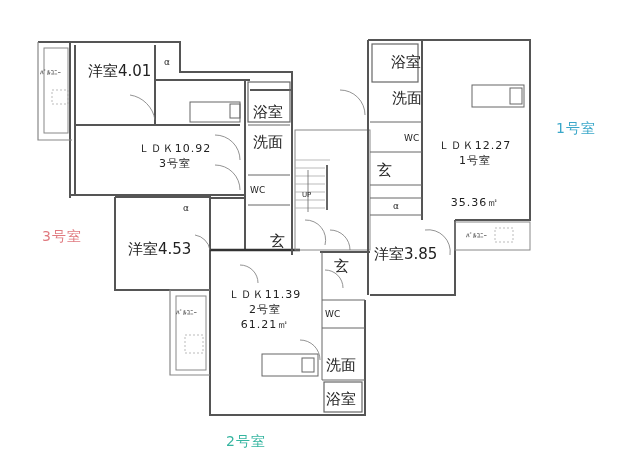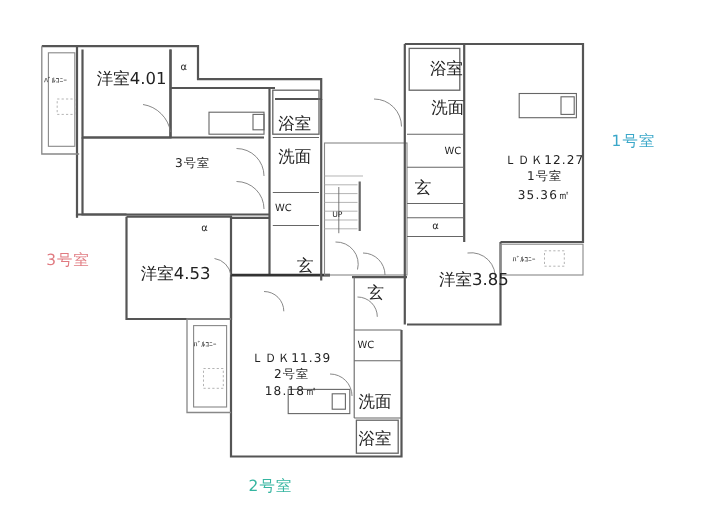--- a/index.html
+++ b/index.html
@@ -106,50 +106,51 @@
         <path d="M300,340 A20,20 0 0 1 320,360"></path>
         <path d="M240,265 A18,18 0 0 1 258,283"></path>
       </g>
     </g>
   </svg>
 
   <div class="lbl tiny" style="left:40px;top:70px">ﾊﾞﾙｺﾆｰ</div>
   <div class="lbl" style="left:88px;top:64px">洋室4.01</div>
   <div class="lbl small" style="left:164px;top:58px">α</div>
   <div class="blk" style="left:120px;top:141px;width:110px">
+    <div>ＬＤＫ10.92</div>
     <div>3号室</div>
   </div>
   <div class="lbl" style="left:253px;top:105px">浴室</div>
   <div class="lbl" style="left:253px;top:135px">洗面</div>
   <div class="lbl small" style="left:250px;top:186px">WC</div>
   <div class="lbl" style="left:270px;top:234px">玄</div>
   <div class="lbl small" style="left:183px;top:204px">α</div>
   <div class="lbl" style="left:128px;top:242px">洋室4.53</div>
   <div class="unit" style="left:42px;top:228px;color:#e07a80">3号室</div>
 
   <div class="lbl tiny" style="left:302px;top:192px">UP</div>
 
   <div class="lbl" style="left:391px;top:55px">浴室</div>
   <div class="lbl" style="left:392px;top:91px">洗面</div>
   <div class="lbl small" style="left:404px;top:134px">WC</div>
   <div class="lbl" style="left:377px;top:163px">玄</div>
   <div class="lbl small" style="left:393px;top:202px">α</div>
-  <div class="blk" style="left:440px;top:138px;width:110px">
+  <div class="blk" style="left:420px;top:138px;width:110px">
     <div>ＬＤＫ12.27</div>
     <div>1号室</div>
-    <div style="margin-top:2px">35.36㎡</div>
+    <div style="margin-top:27px">35.36㎡</div>
   </div>
   <div class="lbl tiny" style="left:466px;top:233px">ﾊﾞﾙｺﾆｰ</div>
-  <div class="lbl" style="left:399px;top:247px">洋室3.85</div>
+  <div class="lbl" style="left:374px;top:247px">洋室3.85</div>
   <div class="unit" style="left:556px;top:120px;color:#3aa7c9">1号室</div>
 
   <div class="lbl" style="left:334px;top:259px">玄</div>
-  <div class="blk" style="left:215px;top:318px;width:100px">
+  <div class="blk" style="left:215px;top:287px;width:100px">
     <div>ＬＤＫ11.39</div>
     <div>2号室</div>
-    <div>18.18㎡</div>
+    <div>61.21㎡</div>
   </div>
   <div class="lbl tiny" style="left:176px;top:310px">ﾊﾞﾙｺﾆｰ</div>
   <div class="lbl small" style="left:325px;top:310px">WC</div>
   <div class="lbl" style="left:326px;top:358px">洗面</div>
   <div class="lbl" style="left:326px;top:392px">浴室</div>
   <div class="unit" style="left:226px;top:433px;color:#35b5a0">2号室</div>
 </div>
 
 </body></html>

